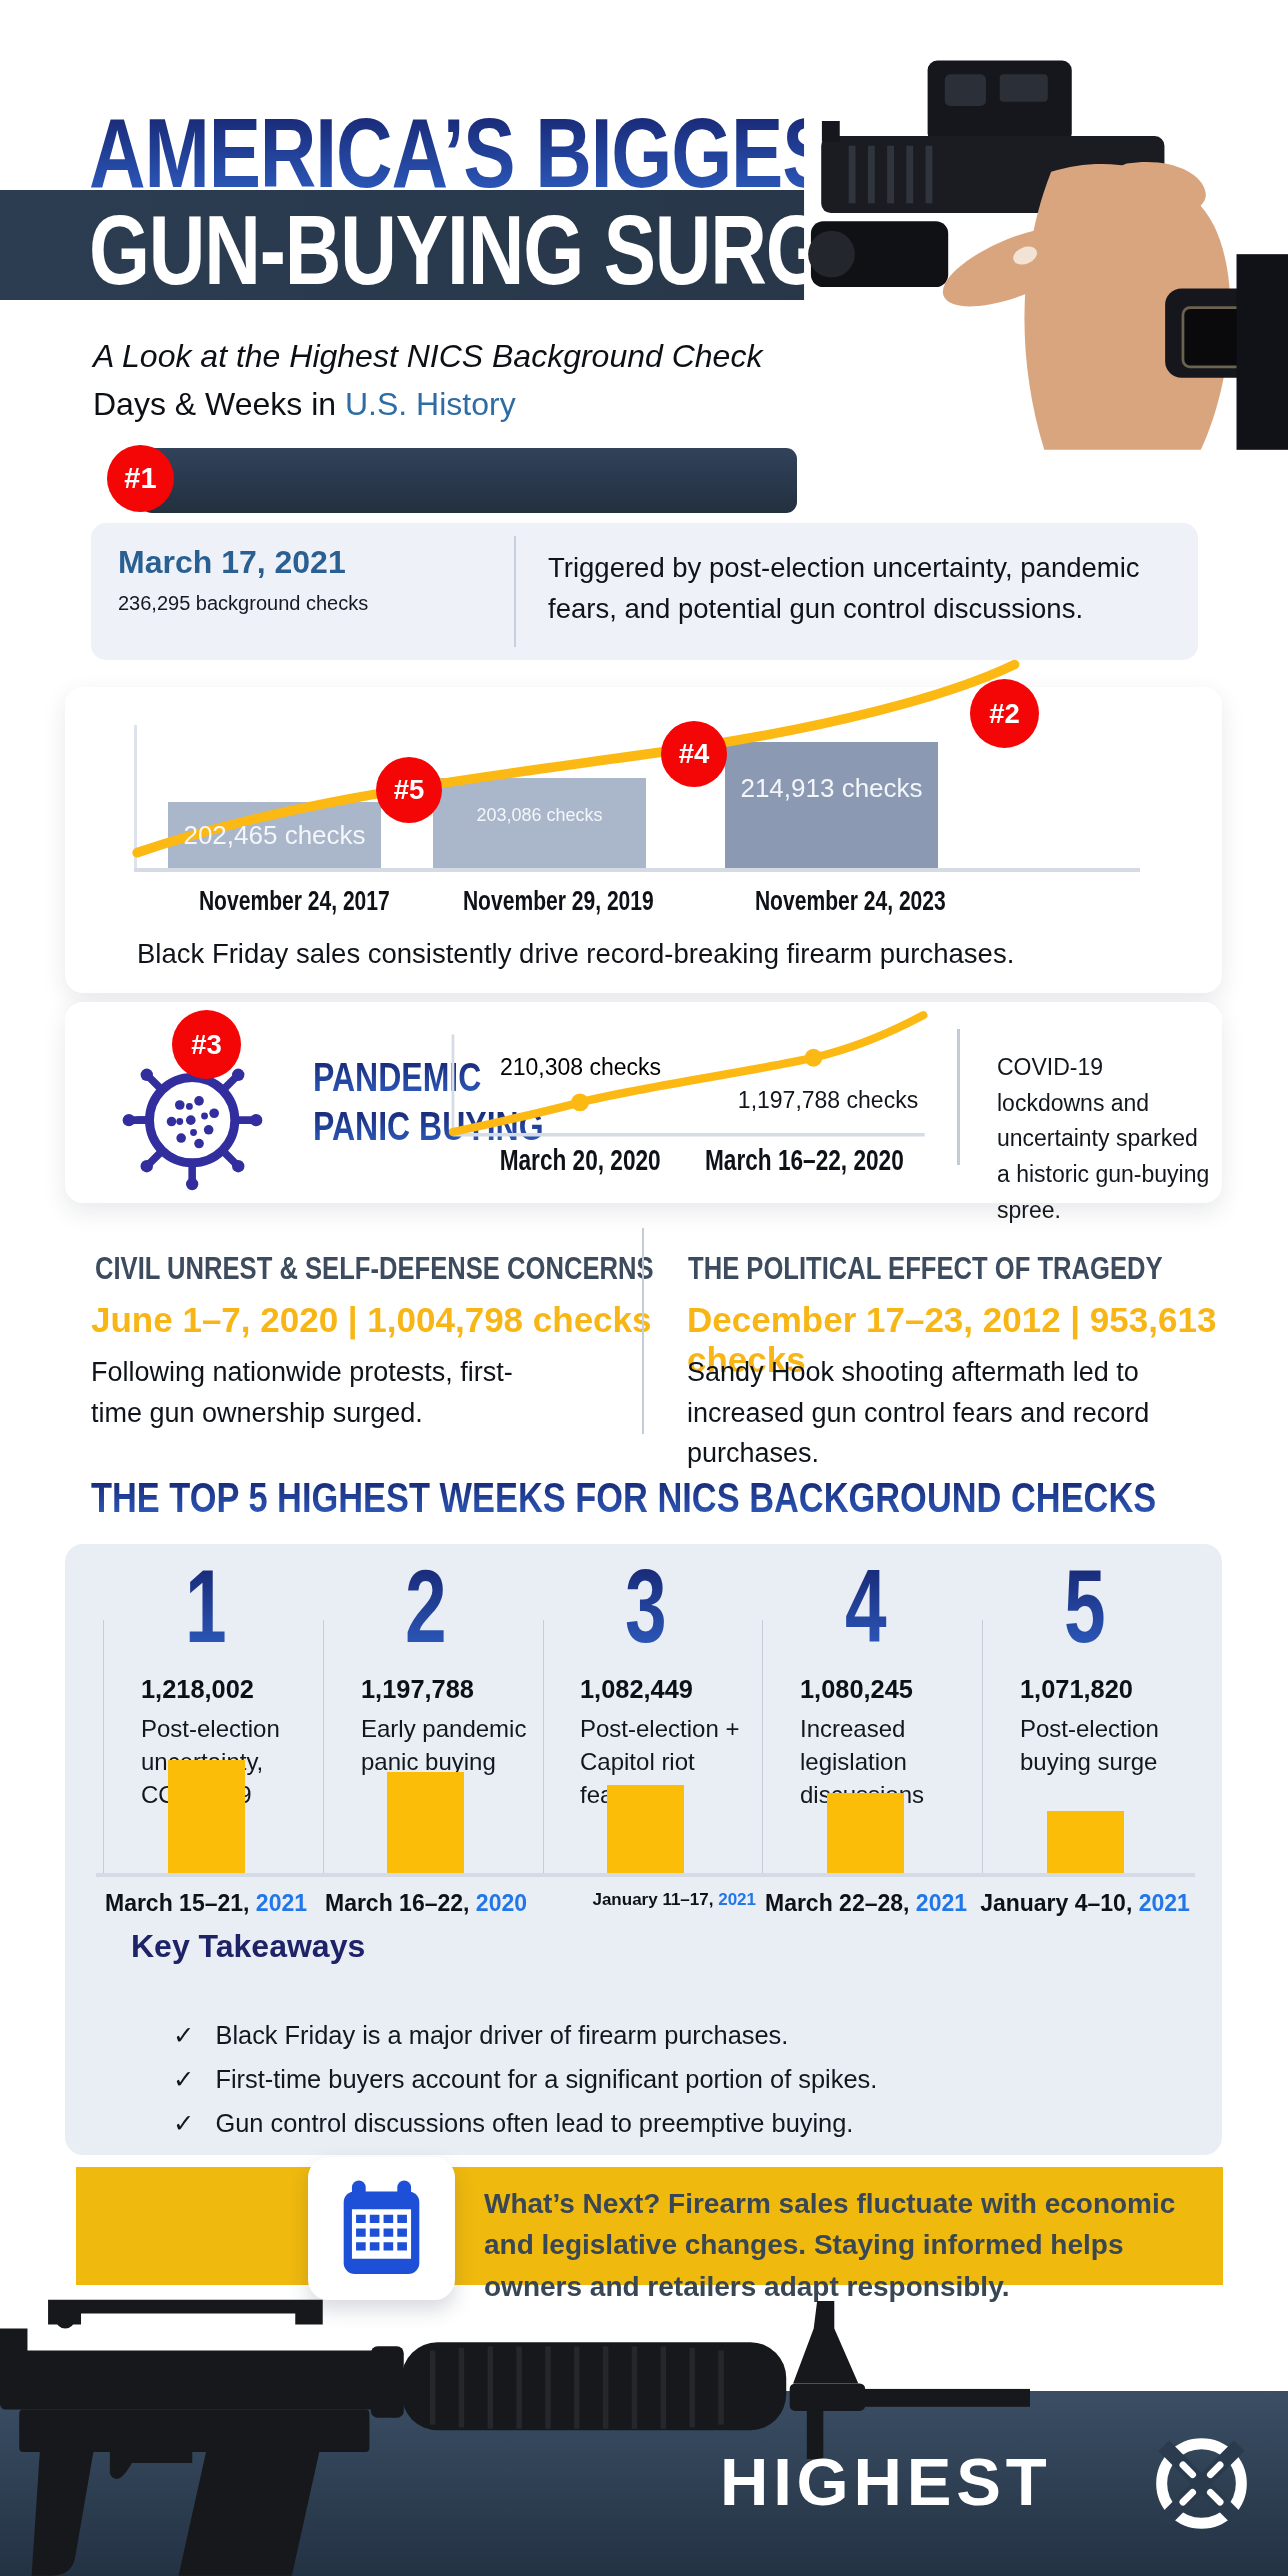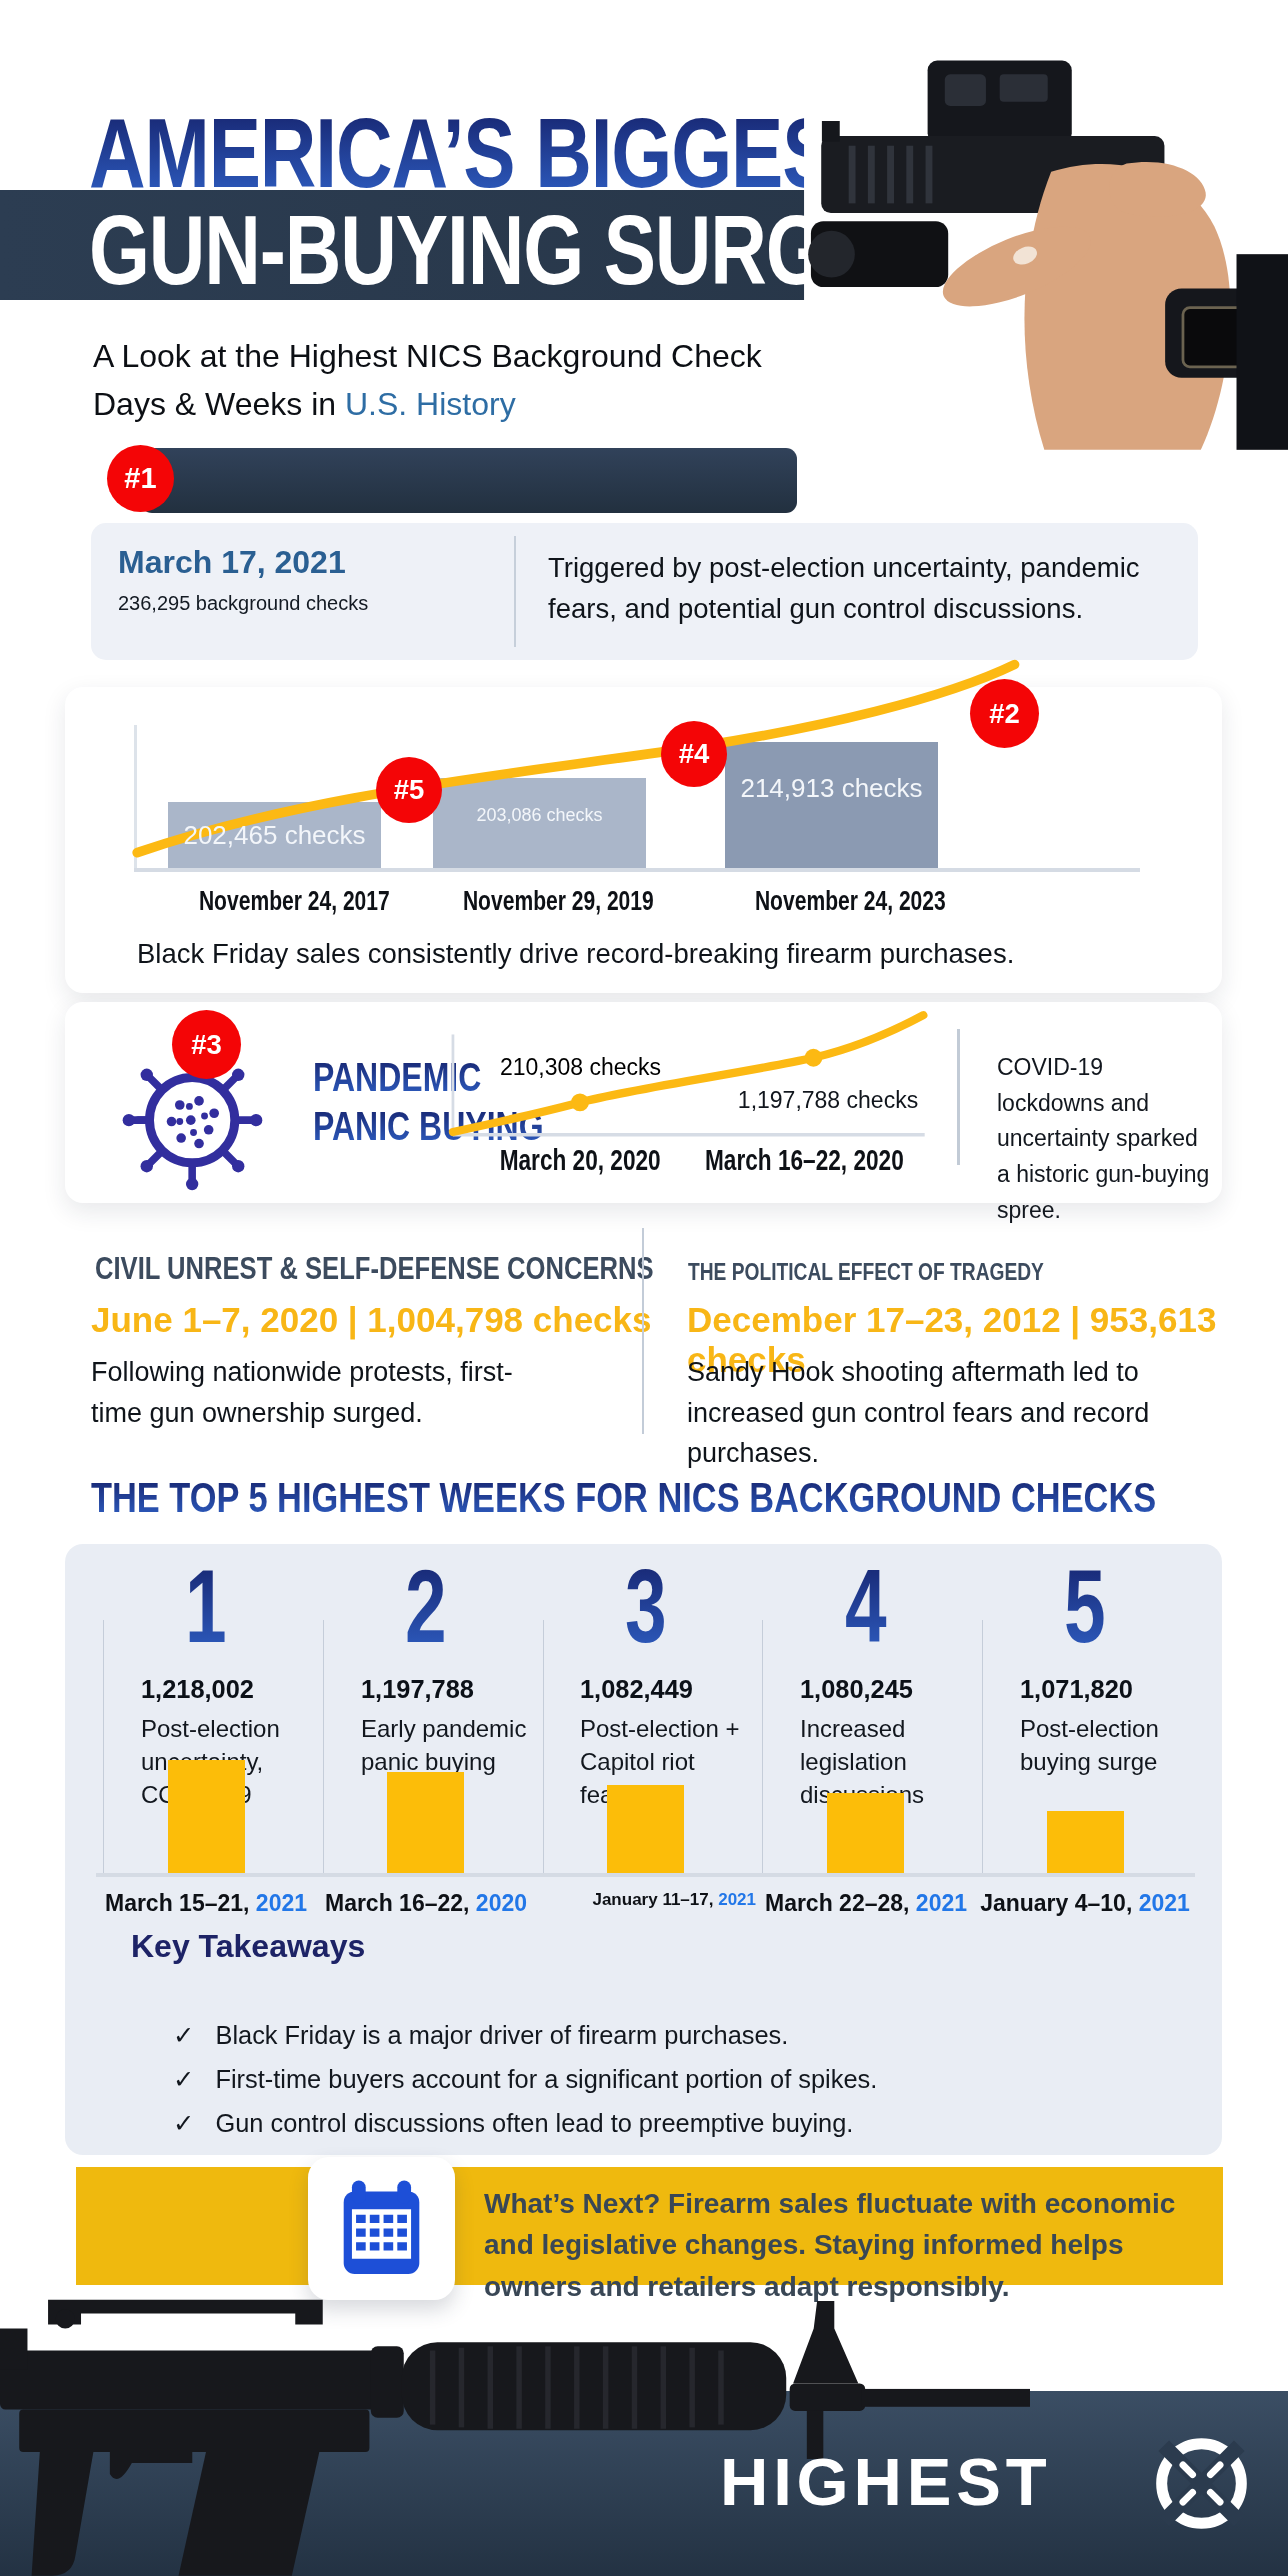--- a/index.html
+++ b/index.html
@@ -56,21 +56,21 @@
       <path d="M430,250 C520,222 625,245 668,330 C710,420 690,565 648,655 L420,655 C378,520 382,372 430,250 Z" fill="#d9a57f"></path>
       <path d="M540,238 C600,228 650,250 655,280 C660,310 600,322 545,312 C505,304 505,248 540,238 Z" fill="#d9a57f"></path>
       <ellipse cx="380" cy="388" rx="115" ry="42" transform="rotate(-22 380 388)" fill="#d9a57f"></ellipse>
       <ellipse cx="392" cy="372" rx="18" ry="12" transform="rotate(-22 392 372)" fill="#f2e3d5"></ellipse>
       <rect x="596" y="420" width="150" height="130" rx="24" fill="#15171c"></rect>
       <rect x="622" y="448" width="100" height="86" rx="10" fill="#0a0a0c" stroke="#6b6350" stroke-width="4"></rect>
       <rect x="700" y="370" width="75" height="285" fill="#101217"></rect>
     </svg>
   </div>
 
-  <div class="abs" style="left:93px;top:338px;font-size:32px;color:#0c0f14;">A Look at the Highest NICS Background Check</div>
+  <div class="abs" style="left:93px;top:338px;font-size:32px;color:#0c0f14;font-style:italic;">A Look at the Highest NICS Background Check</div>
   <div class="abs" style="left:93px;top:386px;font-size:32px;color:#0c0f14;">
     <span>Days &amp; Weeks in </span><span style="color:#2e6da4;">U.S. History</span>
   </div>
 
   <div class="abs" style="left:141px;top:448px;width:656px;height:65px;border-radius:11px;background:linear-gradient(180deg,#31425a,#22303f);z-index:20;"></div>
   <div class="badge" style="left:107px;top:445px;width:67px;height:67px;font-size:29px;">#1</div>
 
   <div class="abs" style="left:91px;top:523px;width:1107px;height:137px;background:#eef1f7;border-radius:15px;"></div>
   <div class="abs" style="left:118px;top:544px;font-size:32px;font-weight:700;color:#2a5f92;z-index:2;">March 17, 2021</div>
   <div class="abs" style="left:118px;top:592px;font-size:20px;color:#131a23;z-index:2;">236,295 background checks</div>
@@ -176,21 +176,21 @@
   <div class="vline" style="left:957px;top:1029px;width:3.4px;height:136px;z-index:6;background:#c2cbd6;"></div>
   <div class="abs" style="left:997px;top:1050px;width:214px;font-size:23px;line-height:1.55;color:#12171e;z-index:6;">COVID-19 lockdowns and uncertainty sparked a historic gun-buying spree.</div>
 
   <div class="abs" style="left:95px;top:1252px;font-size:32px;line-height:1;">
     <span class="cx slateHead">CIVIL UNREST &amp; SELF-DEFENSE CONCERNS</span></div>
   <div class="abs goldtxt" style="left:91px;top:1300px;font-size:35px;">June 1–7, 2020 | 1,004,798 checks</div>
   <div class="abs" style="left:91px;top:1352px;width:440px;font-size:27px;line-height:1.5;color:#0f141a;">Following nationwide protests, first-time gun ownership surged.</div>
 
   <div class="vline" style="left:642px;top:1228px;width:2.1px;height:206px;background:#c3ccd8;"></div>
 
-  <div class="abs" style="left:688px;top:1252px;font-size:24px;line-height:1;margin-top:8px;">
+  <div class="abs" style="left:688px;top:1252px;font-size:32px;line-height:1;">
     <span class="cx slateHead">THE POLITICAL EFFECT OF TRAGEDY</span></div>
   <div class="abs goldtxt" style="left:687px;top:1300px;font-size:35px;">December 17–23, 2012 | 953,613 checks</div>
   <div class="abs" style="left:687px;top:1352px;width:536px;font-size:27px;line-height:1.5;color:#0f141a;">Sandy Hook shooting aftermath led to increased gun control fears and record purchases.</div>
 
   <div class="abs" style="left:91px;top:1476px;font-size:43px;font-weight:800;line-height:1;">
     <span class="cx grad">THE TOP 5 HIGHEST WEEKS FOR NICS BACKGROUND CHECKS</span></div>
 
   <div class="abs" style="left:65px;top:1544px;width:1157px;height:611px;background:#e9edf4;border-radius:18px;"></div>
 
   <div class="abs" style="left:96px;top:1554px;width:220px;text-align:center;font-size:104px;font-weight:800;line-height:1;z-index:2;">

